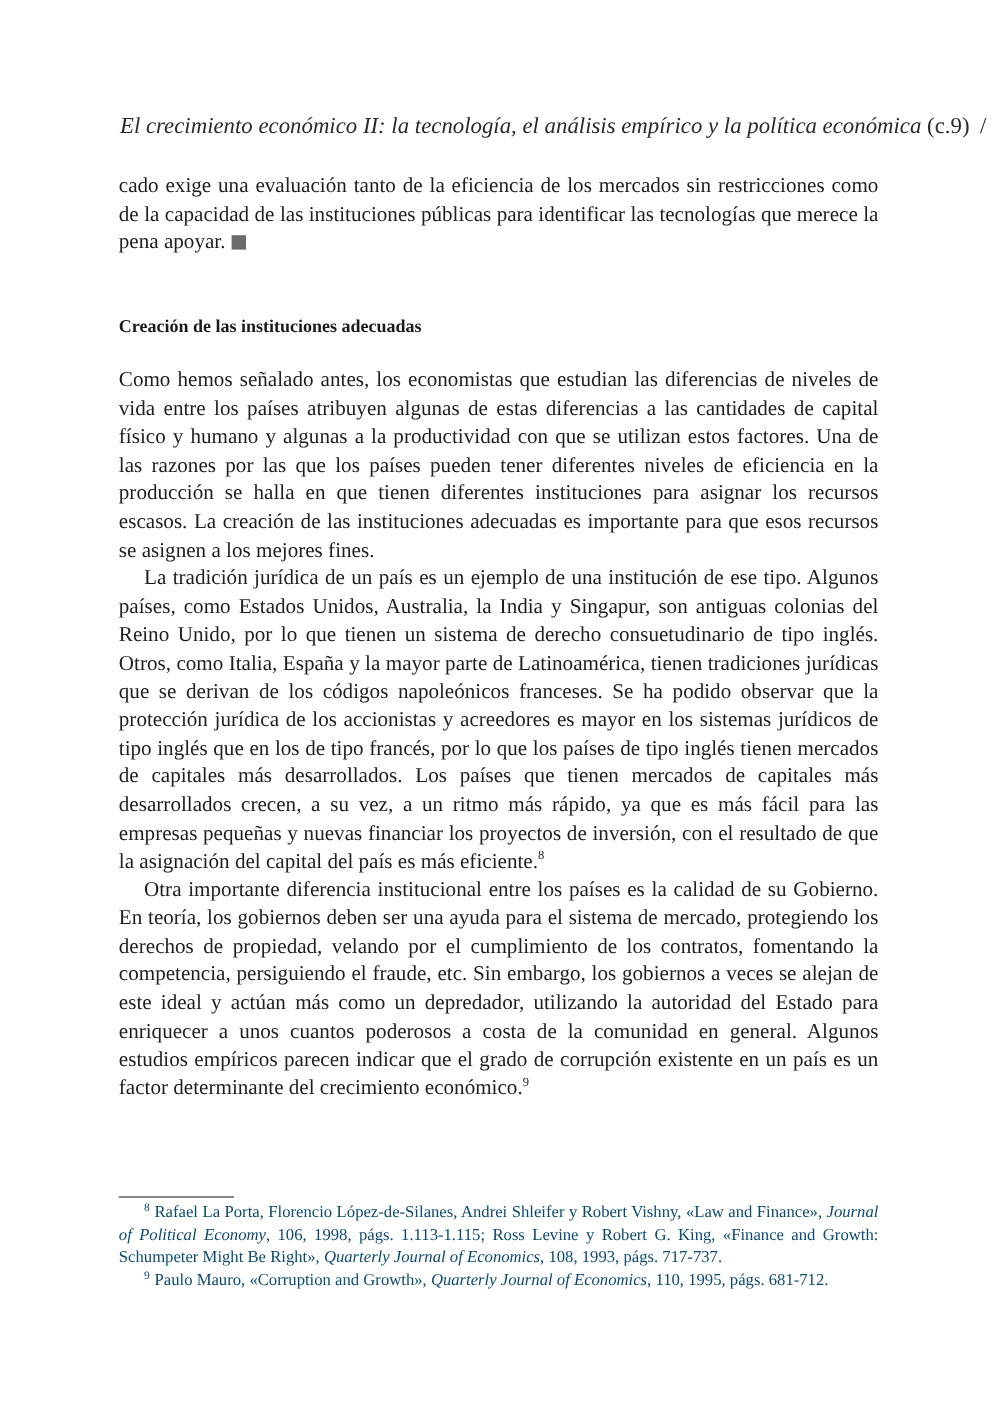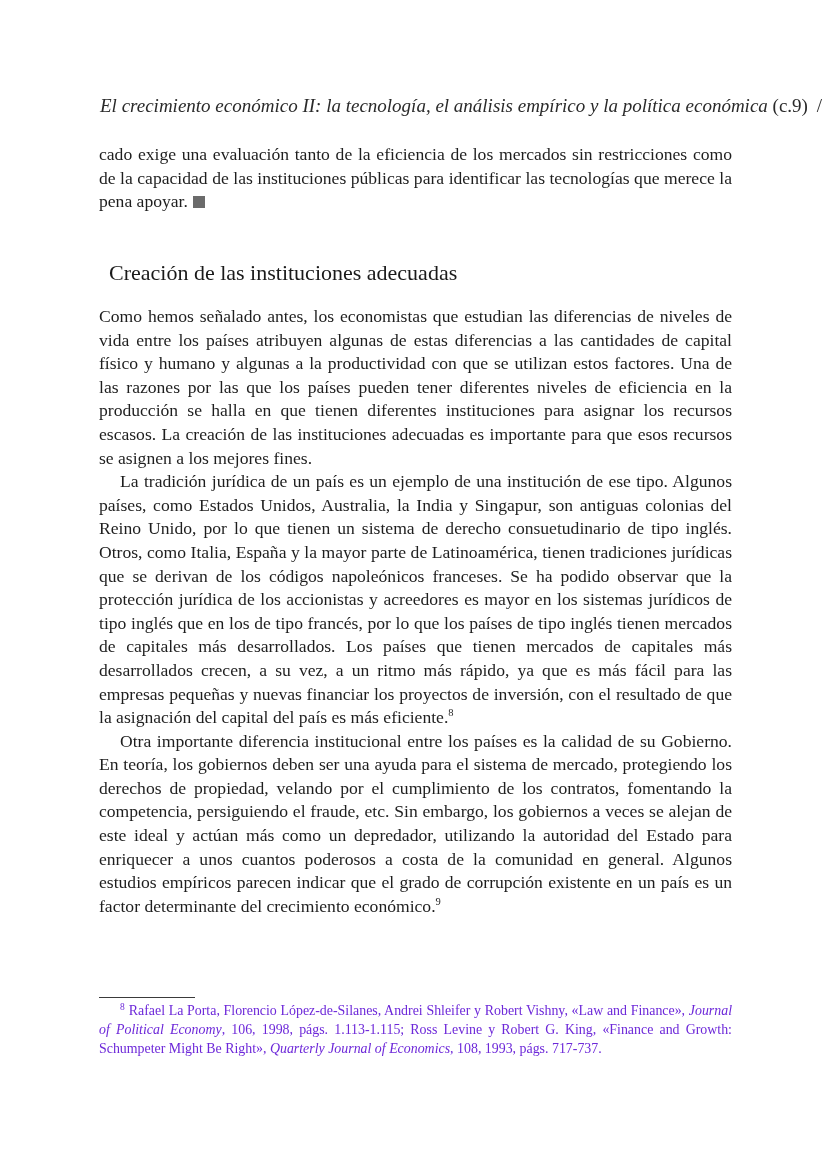--- a/index.html
+++ b/index.html
@@ -53,25 +53,24 @@
     height: 12px;
     background: #6b6b6b;
     vertical-align: -1px;
     margin-left: 5px;
   }
 
   .section-title {
     position: absolute;
     top: 262px;
     left: 99px;
-    font-size: 22px;
-    font-weight: normal;
+    font-size: 15px;
+    font-weight: bold;
     line-height: 22px;
     color: #1a1a1a;
-    margin-left: 10px;
   }
 
   sup.fnref {
     font-size: 10.5px;
     vertical-align: 7px;
     line-height: 0;
   }
 
   .footnote-rule {
     position: absolute;
@@ -81,21 +80,21 @@
     height: 0;
     border-top: 1px solid #3a3a3a;
   }
   .footnotes {
     position: absolute;
     top: 1001px;
     left: 99px;
     width: 633px;
     font-size: 13.9px;
     line-height: 19px;
-    color: #6d28d9;
+    color: #0c4a6e;
   }
   .footnotes p {
     margin: 0;
     text-indent: 21px;
     text-align: justify;
   }
   .footnotes sup {
     font-size: 9.5px;
     vertical-align: 5px;
     line-height: 0;
@@ -122,13 +121,14 @@
 <div class="text-block" style="top:305px;">
   <p class="p-cont"><span>Como hemos señalado antes, los economistas que estudian las diferencias de niveles de vida entre los países atribuyen algunas de estas diferencias a las cantidades de capital físico y humano y algunas a la productividad con que se utilizan estos factores. Una de las razones por las que los países pueden tener diferentes niveles de eficiencia en la producción se halla en que tienen diferentes instituciones para asignar los recursos escasos. La creación de las instituciones adecuadas es importante para que esos recursos se asignen a los mejores fines.</span></p>
   <p class="p-indent"><span>La tradición jurídica de un país es un ejemplo de una institución de ese tipo. Algunos países, como Estados Unidos, Australia, la India y Singapur, son antiguas colonias del Reino Unido, por lo que tienen un sistema de derecho consuetudinario de tipo inglés. Otros, como Italia, España y la mayor parte de Latinoamérica, tienen tradiciones jurídicas que se derivan de los códigos napoleónicos franceses. Se ha podido observar que la protección jurídica de los accionistas y acreedores es mayor en los sistemas jurídicos de tipo inglés que en los de tipo francés, por lo que los países de tipo inglés tienen mercados de capitales más desarrollados. Los países que tienen mercados de capitales más desarrollados crecen, a su vez, a un ritmo más rápido, ya que es más fácil para las empresas pequeñas y nuevas financiar los proyectos de inversión, con el resultado de que la asignación del capital del país es más eficiente.</span><sup class="fnref">8</sup></p>
   <p class="p-indent"><span>Otra importante diferencia institucional entre los países es la calidad de su Gobierno.  En teoría, los gobiernos deben ser una ayuda para el sistema de mercado, protegiendo los derechos de propiedad, velando por el cumplimiento de los contratos, fomentando la competencia, persiguiendo el fraude, etc. Sin embargo, los gobiernos a veces se alejan de este ideal y actúan más como un depredador, utilizando la autoridad del Estado para enriquecer a unos cuantos poderosos a costa de la comunidad en general. Algunos estudios empíricos parecen indicar que el grado de corrupción existente en un país es un factor determinante del crecimiento económico.</span><sup class="fnref">9</sup></p>
 </div>
 
 <div class="footnote-rule"></div>
 
 <div class="footnotes">
   <p><sup>8</sup><span>Rafael La Porta, Florencio López-de-Silanes, Andrei Shleifer y Robert Vishny, «Law and Finance», </span><i>Journal of Political Economy</i><span>, 106, 1998, págs. 1.113-1.115; Ross Levine y Robert G. King, «Finance and Growth: Schumpeter Might Be Right», </span><i>Quarterly Journal of Economics</i><span>, 108, 1993, págs. 717-737.</span></p>
+  <p><sup>9</sup><span>Paulo Mauro, «Corruption and Growth», </span><i>Quarterly Journal of Economics</i><span>, 110, 1995, págs. 681-712.</span></p>
 </div>
 
 </body></html>

